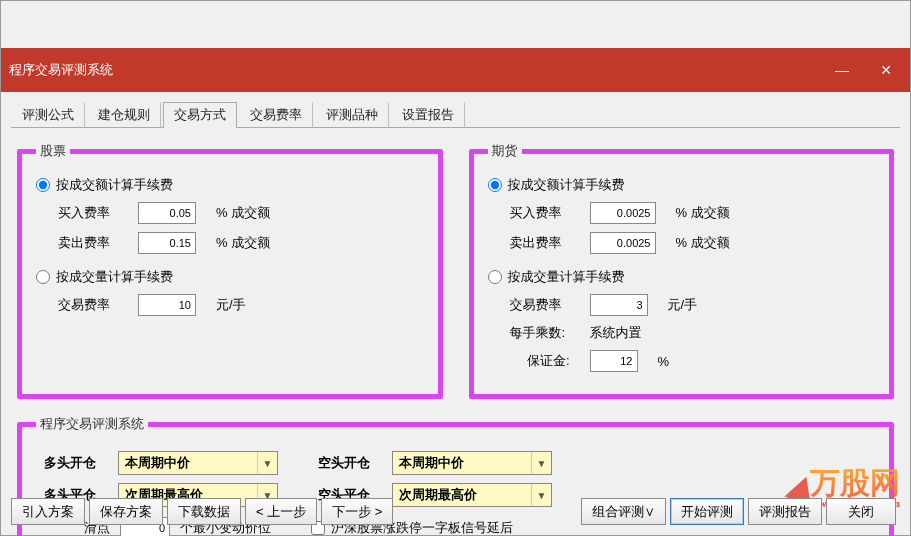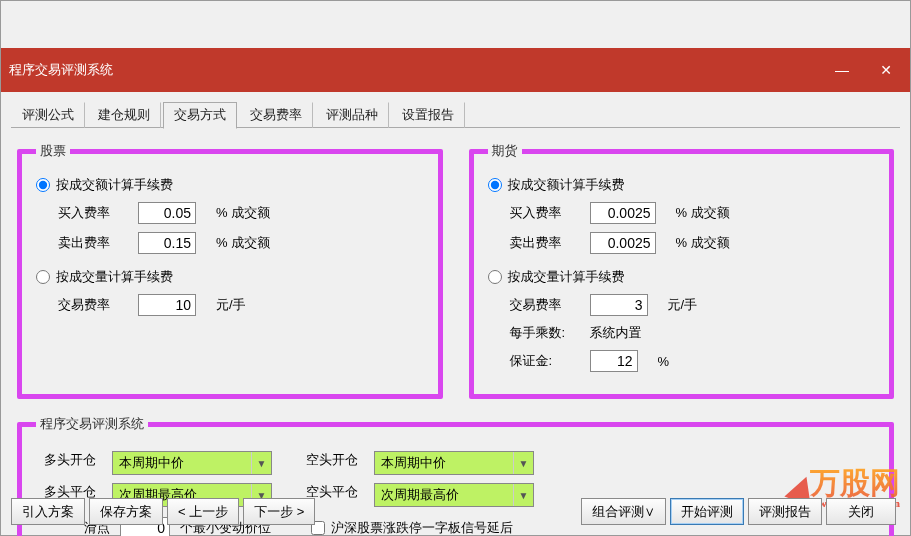--- a/index.html
+++ b/index.html
@@ -102,46 +102,47 @@
     align-items: center;
     margin: 8px 0 8px 22px;
     gap: 20px;
   }
   .fee-label { min-width: 60px; }
   .txt-in {
     width: 58px;
     height: 22px;
     border: 1px solid #888;
     background: #fff;
-    font-size: 14px;
+    font-size: 11px;
     text-align: right;
     padding: 0 4px;
   }
   .txt-in.wide { width: 66px; }
   .select-box {
     height: 24px;
     border: 1px solid #888;
-    background: #bef264;
+    background: #fef9c3;
     display: inline-flex;
     align-items: center;
     justify-content: space-between;
     padding: 0 0 0 6px;
     min-width: 160px;
   }
   .select-box .arrow {
     width: 20px; height: 100%;
     border-left: 1px solid #ccc;
     display: flex; align-items: center; justify-content: center;
     font-size: 10px; color: #555;
   }
   .timing-row {
     display: flex;
-    align-items: flex-start;
+    align-items: center;
     margin: 8px 0;
-    gap: 4px;
+    gap: 10px;
+    font-weight: bold;
   }
   .timing-label { min-width: 64px; text-align: left; margin-left: 8px; }
   .timing-label2 { min-width: 64px; text-align: left; margin-left: 30px; }
   .slip-row {
     display: flex;
     align-items: center;
     margin-top: 10px;
     gap: 10px;
   }
   .slip-row .slip-lbl { margin-left: 48px; }
@@ -292,21 +293,21 @@
         <div class="fee-line">
           <span class="fee-label">交易费率</span>
           <input class="txt-in" value="3" style="">
           <span>元/手</span>
         </div>
         <div class="fee-line">
           <span class="fee-label">每手乘数:</span>
           <span>系统内置</span>
         </div>
         <div class="fee-line">
-          <span class="fee-label" style="text-align:left;min-width:60px">保证金:</span>
+          <span class="fee-label" style="text-align:right;min-width:60px">保证金:</span>
           <input class="txt-in" style="width: 48px;" value="12">
           <span>%</span>
         </div>
       </fieldset>
     </div>
 
     <fieldset>
       <legend>程序交易评测系统</legend>
 
       <div class="timing-row">
@@ -351,20 +352,21 @@
     <div class="wm-arrow"></div>
     <div class="wm-text">
       <span>万股网</span>
       <span class="mini">www.201082.com</span>
     </div>
   </div>
 
   <div class="bottom-bar">
     <div class="btn">引入方案</div>
     <div class="btn">保存方案</div>
+    <div class="btn">下载数据</div>
     <div class="btn">&lt; 上一步</div>
     <div class="btn">下一步 &gt;</div>
     <div class="spacer"></div>
     <div class="btn">组合评测∨</div>
     <div class="btn default">开始评测</div>
     <div class="btn">评测报告</div>
     <div class="btn">关闭</div>
   </div>
 
 </div>

